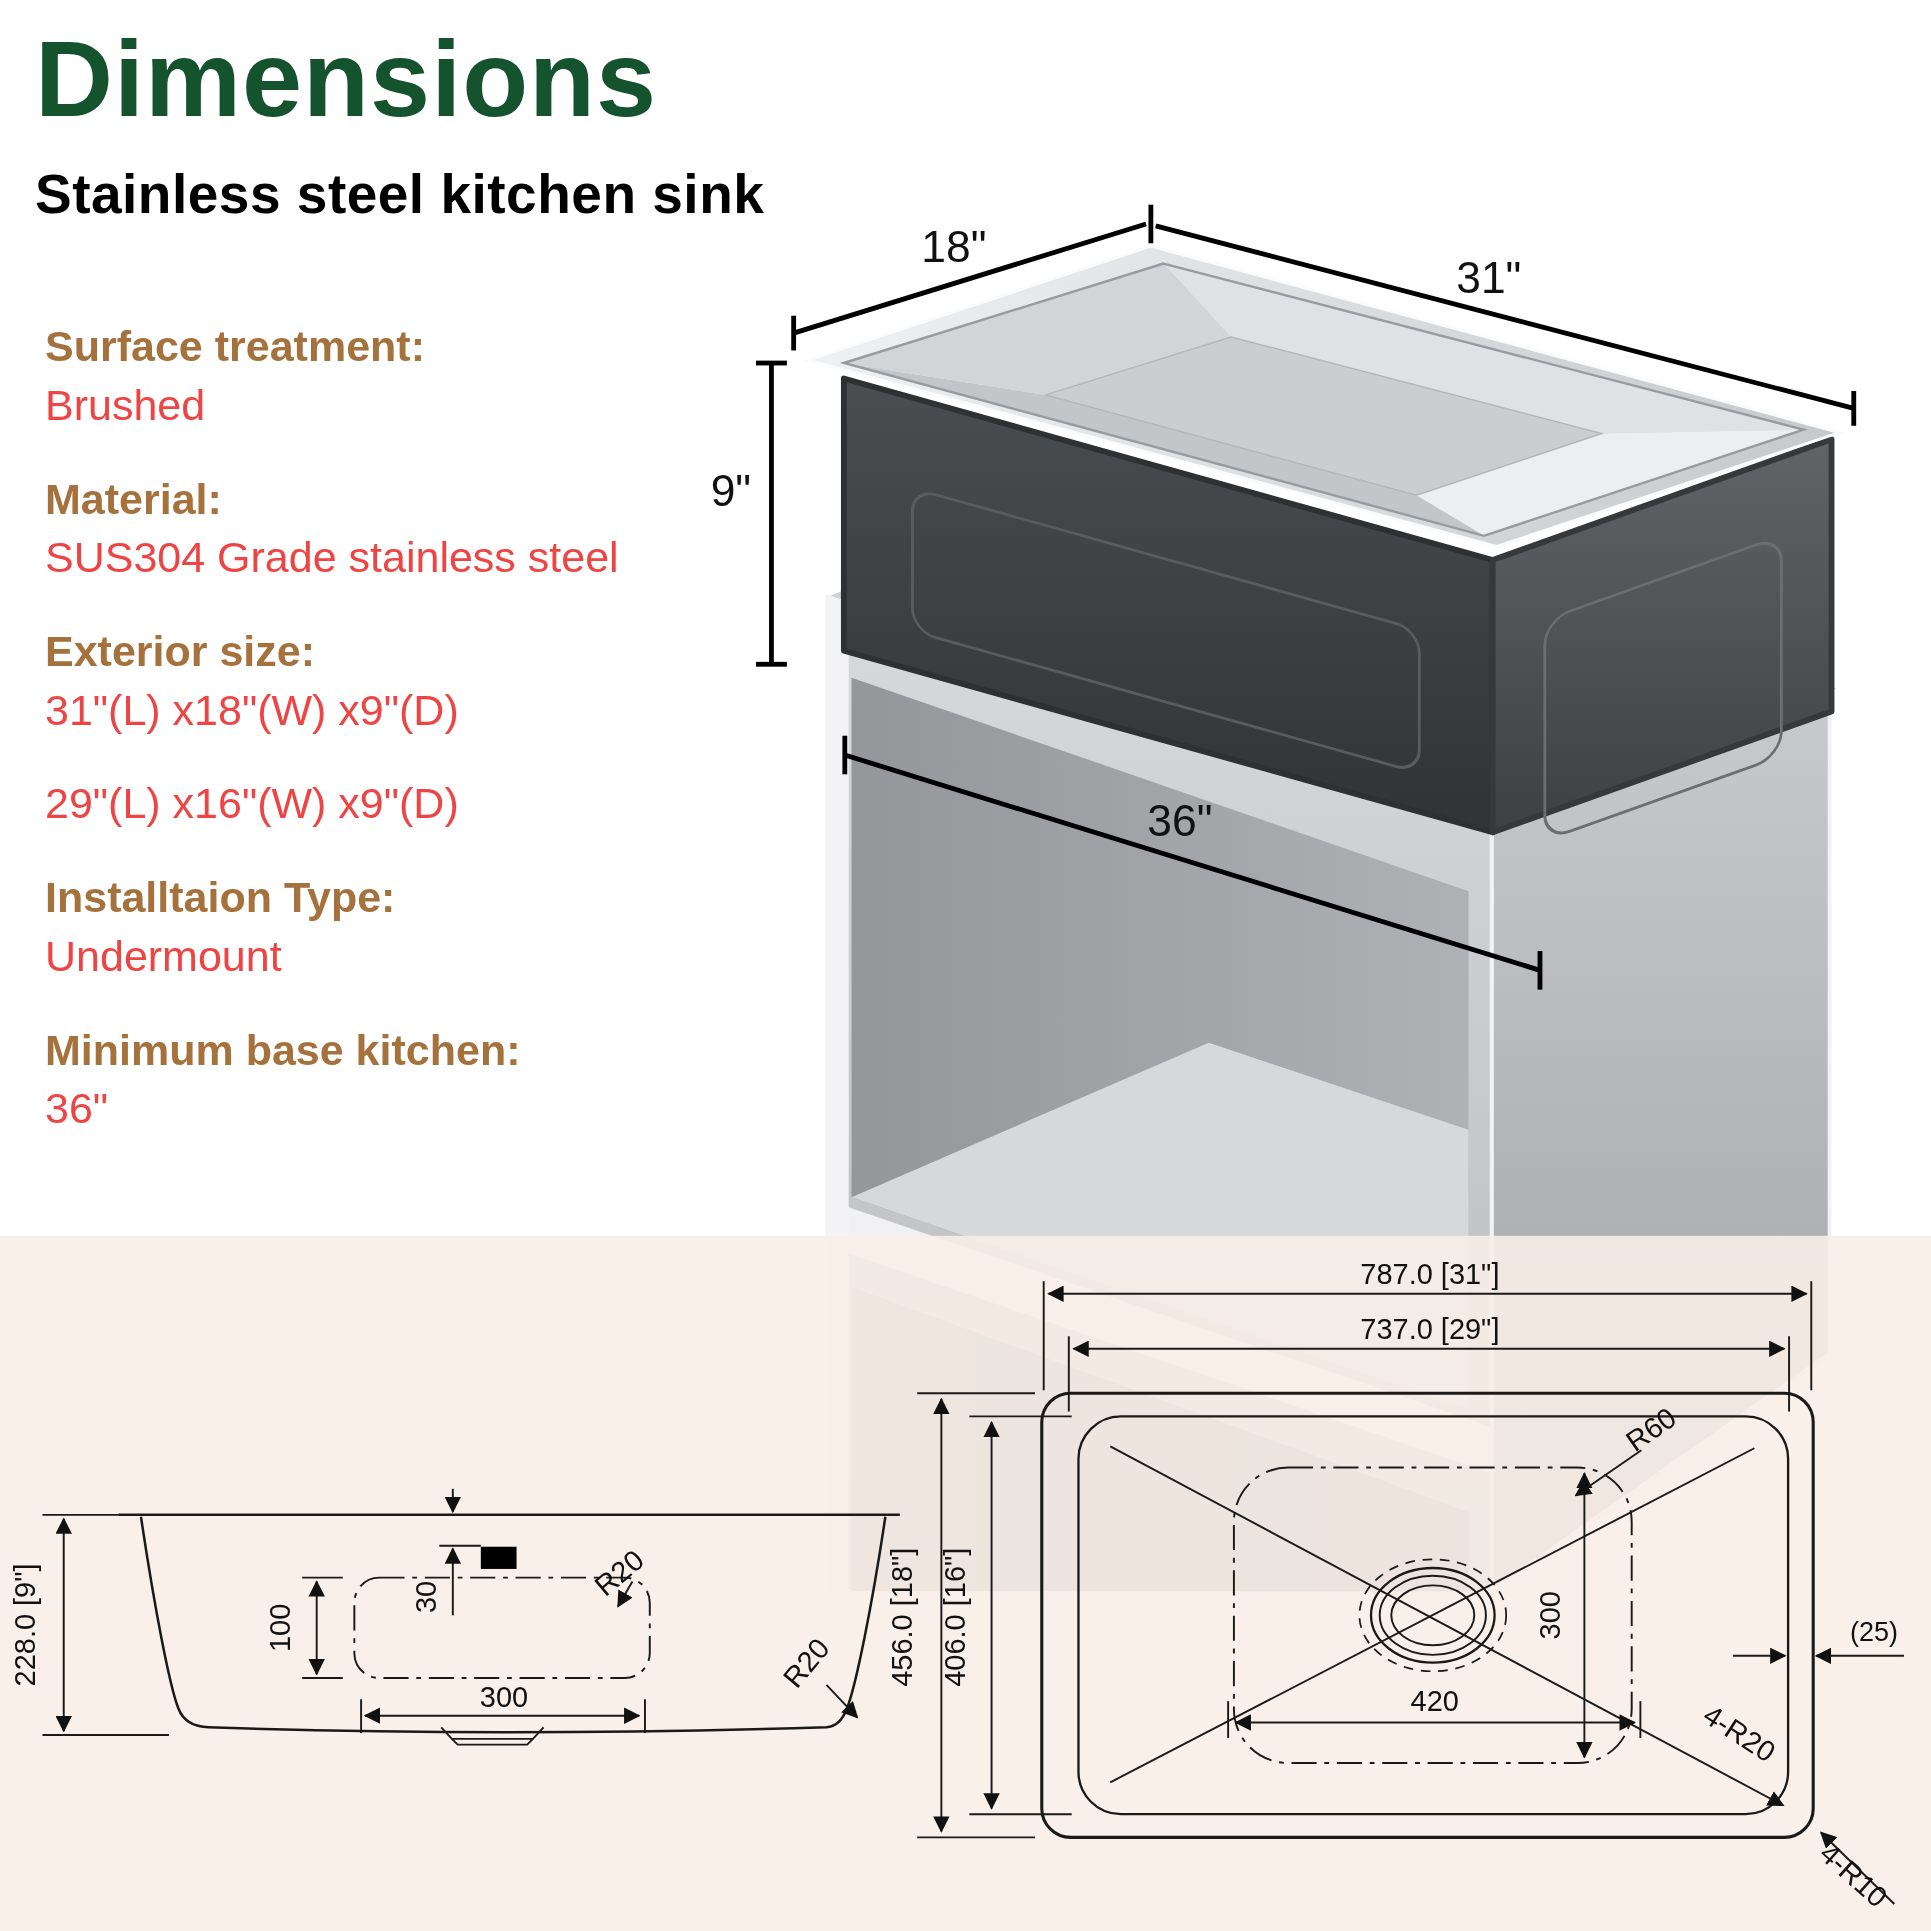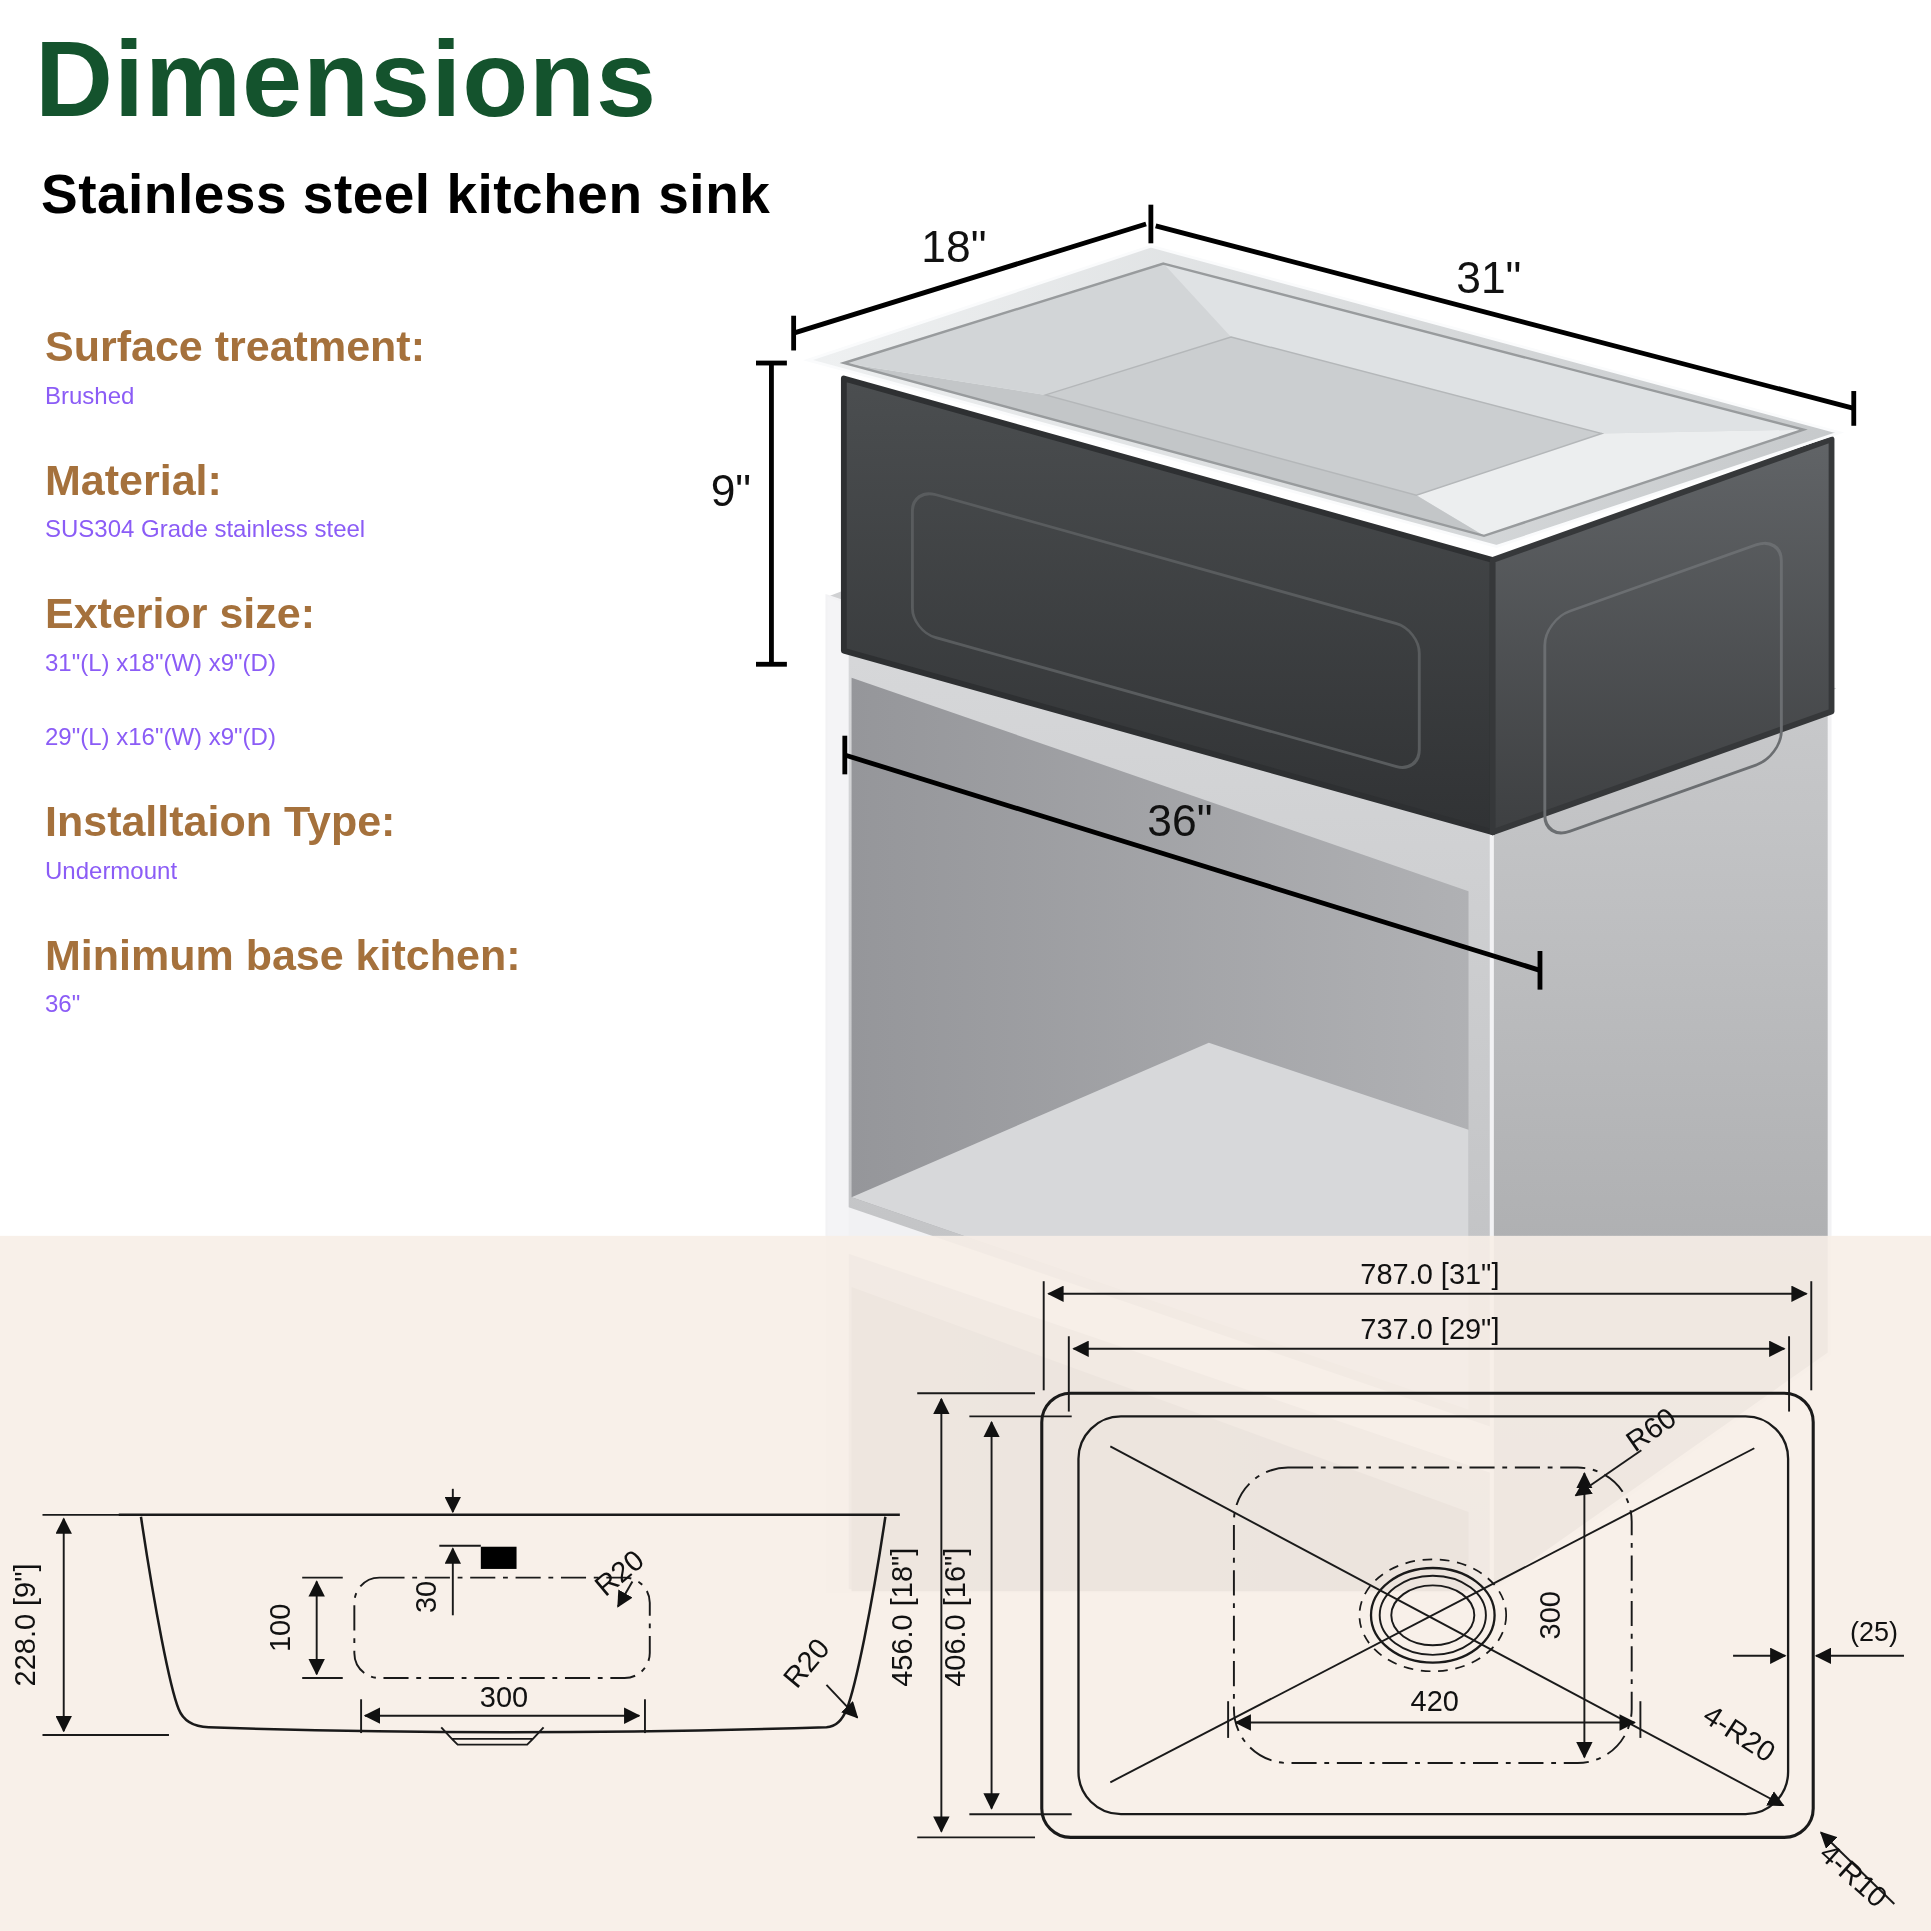--- a/index.html
+++ b/index.html
@@ -1,25 +1,25 @@
 <!DOCTYPE html>
 <html><head>
 <meta charset="utf-8">
 <style>
   html,body{margin:0;padding:0;background:#fff;}
   .page{position:relative;width:1931px;height:1931px;overflow:hidden;background:#ffffff;
         font-family:"Liberation Sans",sans-serif;}
   .art{position:absolute;left:0;top:0;z-index:1;}
   .header{position:absolute;left:35px;top:25px;z-index:2;}
   .title{font-size:108px;font-weight:bold;color:#14532d;letter-spacing:1px;line-height:1.0;}
-  .subtitle{font-size:55px;font-weight:bold;color:#000;margin-top:29px;letter-spacing:0.5px;margin-left:6px;}
+  .subtitle{font-size:55px;font-weight:bold;color:#000;margin-top:29px;letter-spacing:0.5px;}
   .specs{position:absolute;left:45px;top:324px;z-index:2;width:618px;}
   .spec{margin-bottom:50px;}
   .spec .label{font-size:43px;font-weight:bold;color:#a5713c;line-height:1.05;margin-bottom:14.5px;}
-  .spec .value{font-size:24px;color:#8b5cf6;line-height:1.0;}
+  .spec .value{font-size:43px;color:#ef4444;line-height:1.0;}
   svg text{font-family:"Liberation Sans",sans-serif;fill:#111;}
   .dimtxt{font-size:46px;}
   .techtxt{font-size:30px;}
   .techtxt-s{font-size:28px;}
 </style>
 </head>
 <body>
 
 <div class="page">
 

